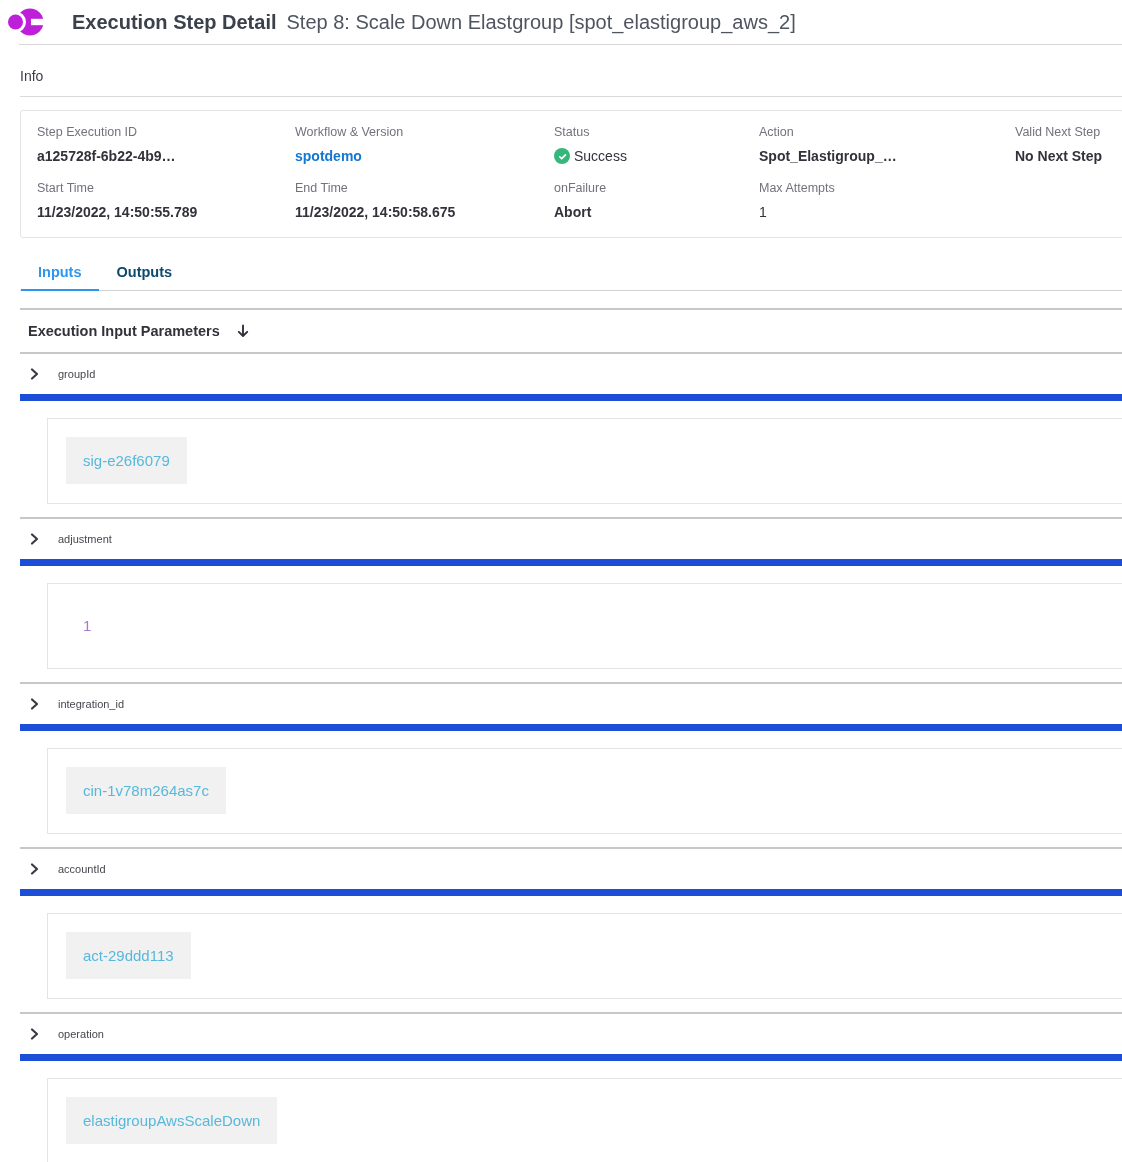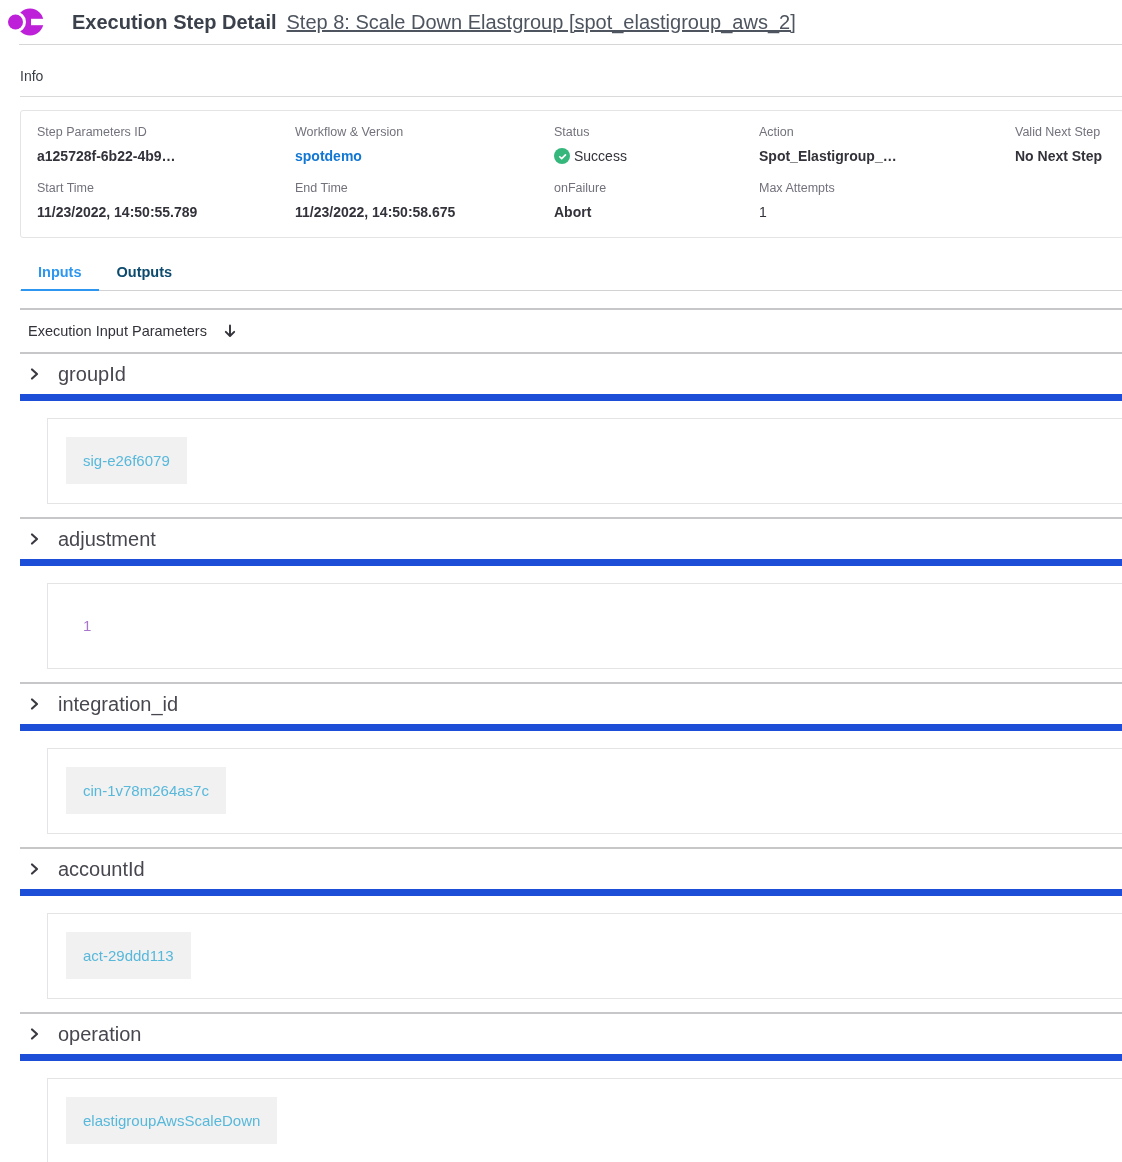--- a/index.html
+++ b/index.html
@@ -3,21 +3,21 @@
 <meta charset="utf-8">
 <style>
   * { margin: 0; padding: 0; box-sizing: border-box; }
   html, body { width: 1122px; height: 1162px; overflow: hidden; background: #ffffff; }
   body { font-family: "Liberation Sans", sans-serif; color: #32323a; }
 
   
   .app-header { display: flex; align-items: center; height: 44px; padding-left: 8px; }
   .app-header .logo { width: 36px; height: 30px; flex: 0 0 auto; }
   .app-header h1 { font-size: 20px; font-weight: 700; color: #3b414b; margin-left: 28px; white-space: nowrap; }
-  .app-header .subtitle { font-size: 20px; font-weight: 400; color: #4e555f; margin-left: 10px; white-space: nowrap; text-decoration: underline; }
+  .app-header .subtitle { font-size: 20px; font-weight: 400; color: #4e555f; margin-left: 10px; white-space: nowrap; }
   .header-rule { border: none; border-top: 1px solid #d6d6d8; margin-left: 19px; }
 
   .content { padding-left: 20px; }
 
   
   .info-heading { padding: 23px 0 12px 0; font-size: 14px; color: #3b4149; }
   .rule { border: none; border-top: 1px solid #dadadc; }
 
   .info-card { margin-top: 13px; margin-right: -2px; border: 1px solid #e4e4e7; border-radius: 3px;
                padding: 14px 0 17px 16px; display: grid;
@@ -32,27 +32,27 @@
   
   .tabs { margin-top: 16px; margin-right: -2px; display: flex; border-bottom: 1px solid #d2d2d5; height: 37px; }
   .tab { padding: 0 17px; margin-left: 1px; display: flex; align-items: center; font-size: 14.5px;
          font-weight: 700; color: #0c4a6e; cursor: pointer; }
   .tab.active { color: #2d96f0; border-bottom: 2px solid #2d96f0; margin-bottom: -1px; }
 
   .tabs-gap { height: 17px; }
 
   
   .eip-row { border-top: 2px solid #c7c7ca; height: 44px; display: flex; align-items: center; padding-left: 8px; }
-  .eip-row .title { font-size: 14.5px; font-weight: 400; color: #32323a; }
+  .eip-row .title { font-size: 14.5px; font-weight: 700; color: #32323a; }
   .eip-row .arrow { margin-left: 15px; display: inline-flex; cursor: pointer; }
 
   .section-header { border-top: 2px solid #c7c7ca; height: 42px; display: flex; align-items: center;
                     padding-left: 7px; cursor: pointer; }
   .section-header .chev { display: inline-flex; }
-  .section-header .name { margin-left: 17px; font-size: 20px; color: #47474f; }
+  .section-header .name { margin-left: 17px; font-size: 11px; color: #47474f; }
   .section-body { border-top: 7px solid #1d4ed8; padding: 17px 0 13px 27px; }
   .panel { border: 1px solid #e4e4e7; padding: 18px; margin-right: -2px; min-height: 86px; }
   .chip { display: inline-block; background: #f1f1f2; padding: 15px 17px; font-size: 15px; color: #57b8da; }
   .chip.number { background: transparent; color: #a976cc; }
 </style>
 </head>
 <body>
 
 <div class="app-header">
   <span class="logo">
@@ -68,21 +68,21 @@
 </div>
 <hr class="header-rule">
 
 <div class="content">
 
   <div class="info-heading">Info</div>
   <hr class="rule">
 
   <div class="info-card">
     <div class="field">
-      <div class="label">Step Parameters ID</div>
+      <div class="label">Step Execution ID</div>
       <div class="value">a125728f-6b22-4b9…</div>
     </div>
     <div class="field">
       <div class="label">Workflow &amp; Version</div>
       <div class="value link">spotdemo</div>
     </div>
     <div class="field">
       <div class="label">Status</div>
       <div class="value status-value">
         <span class="status-icon">

